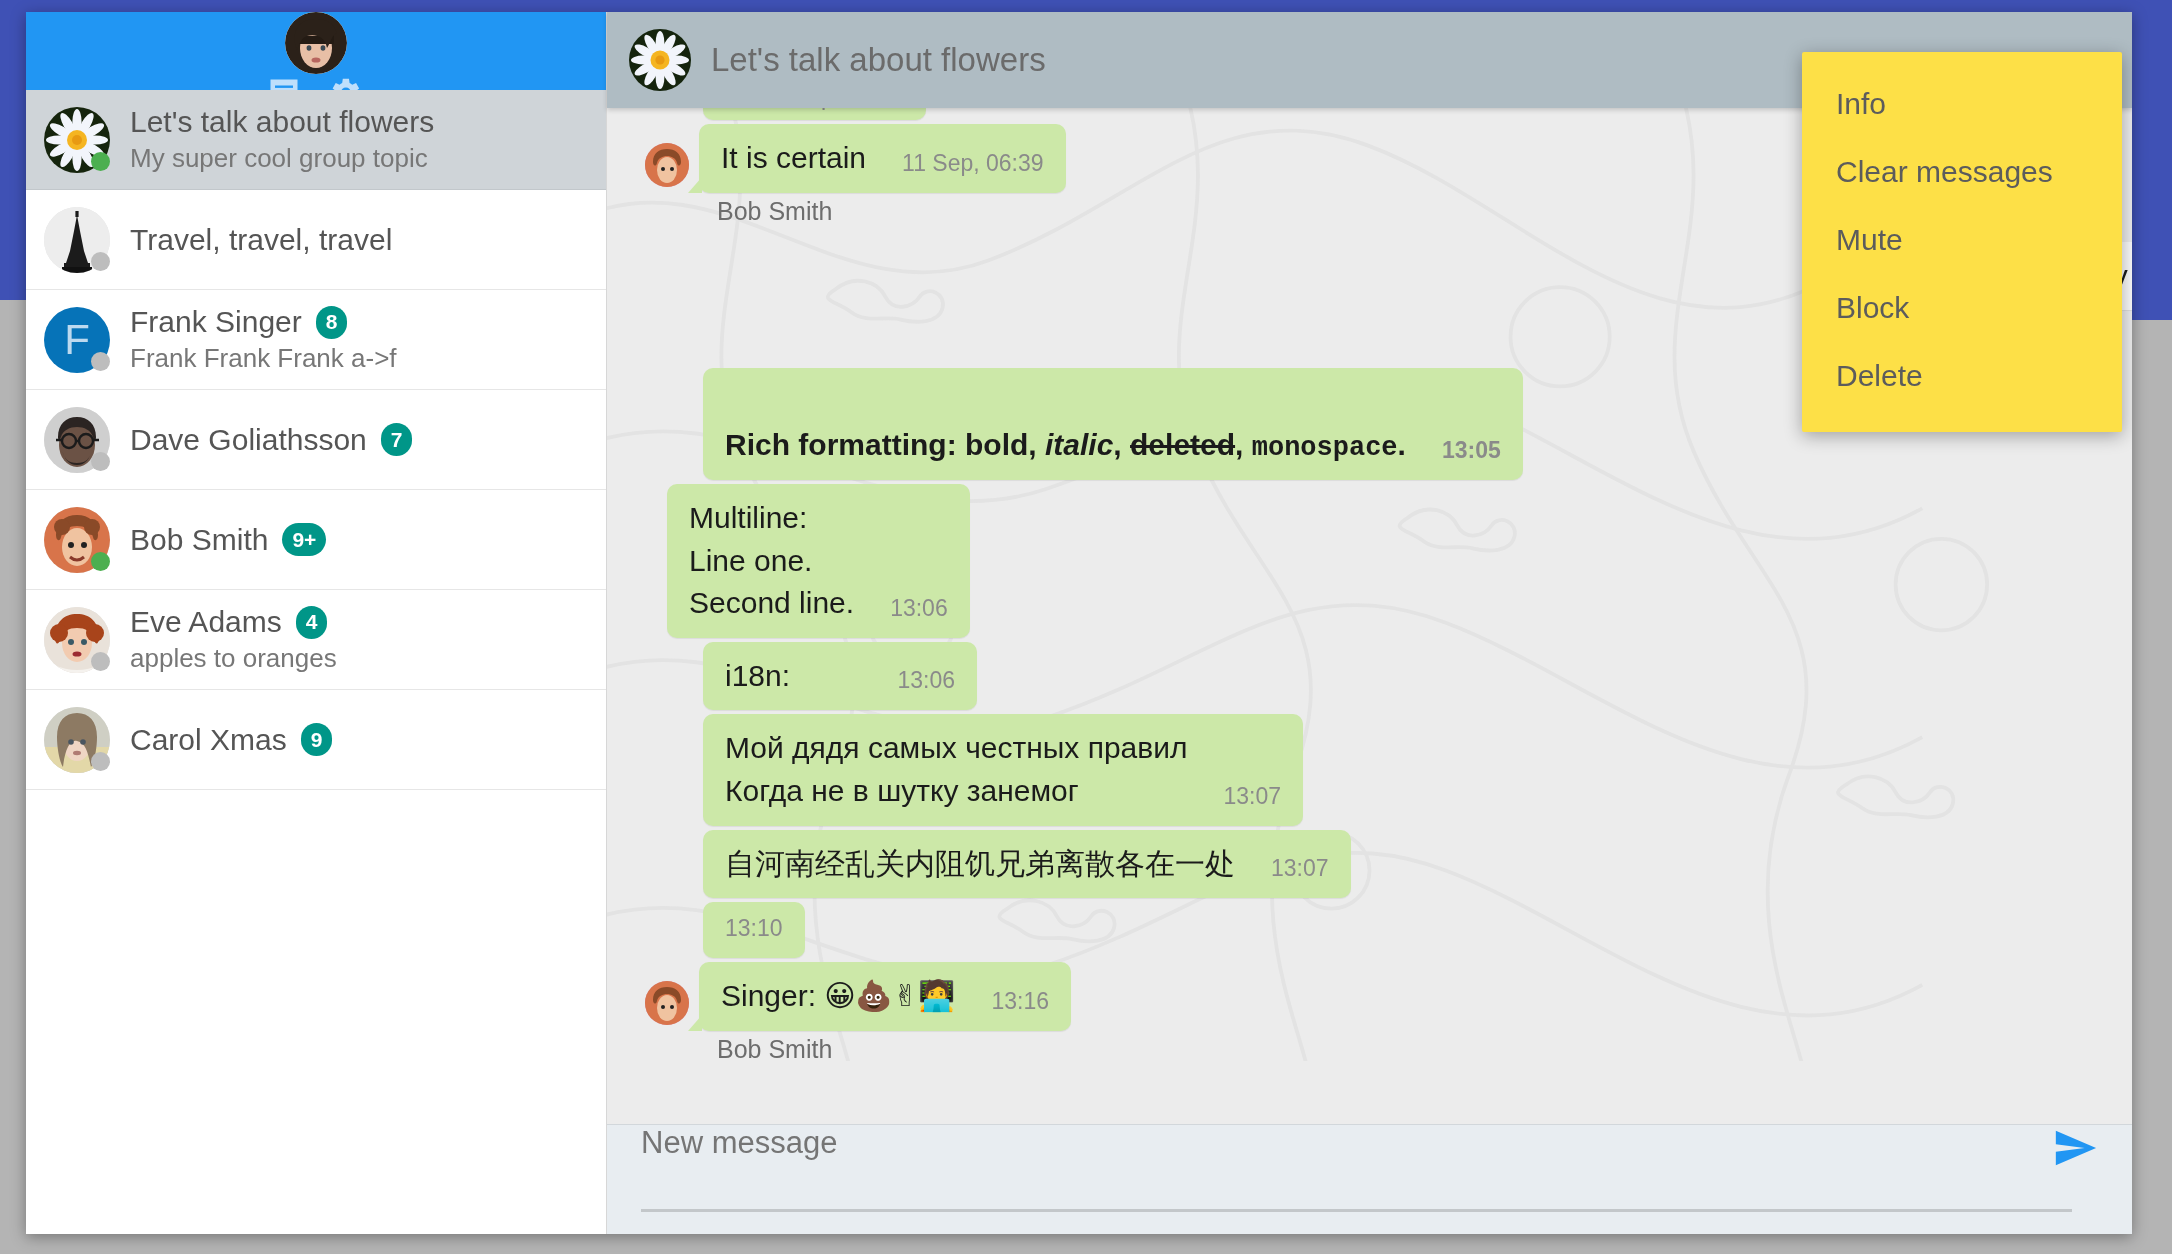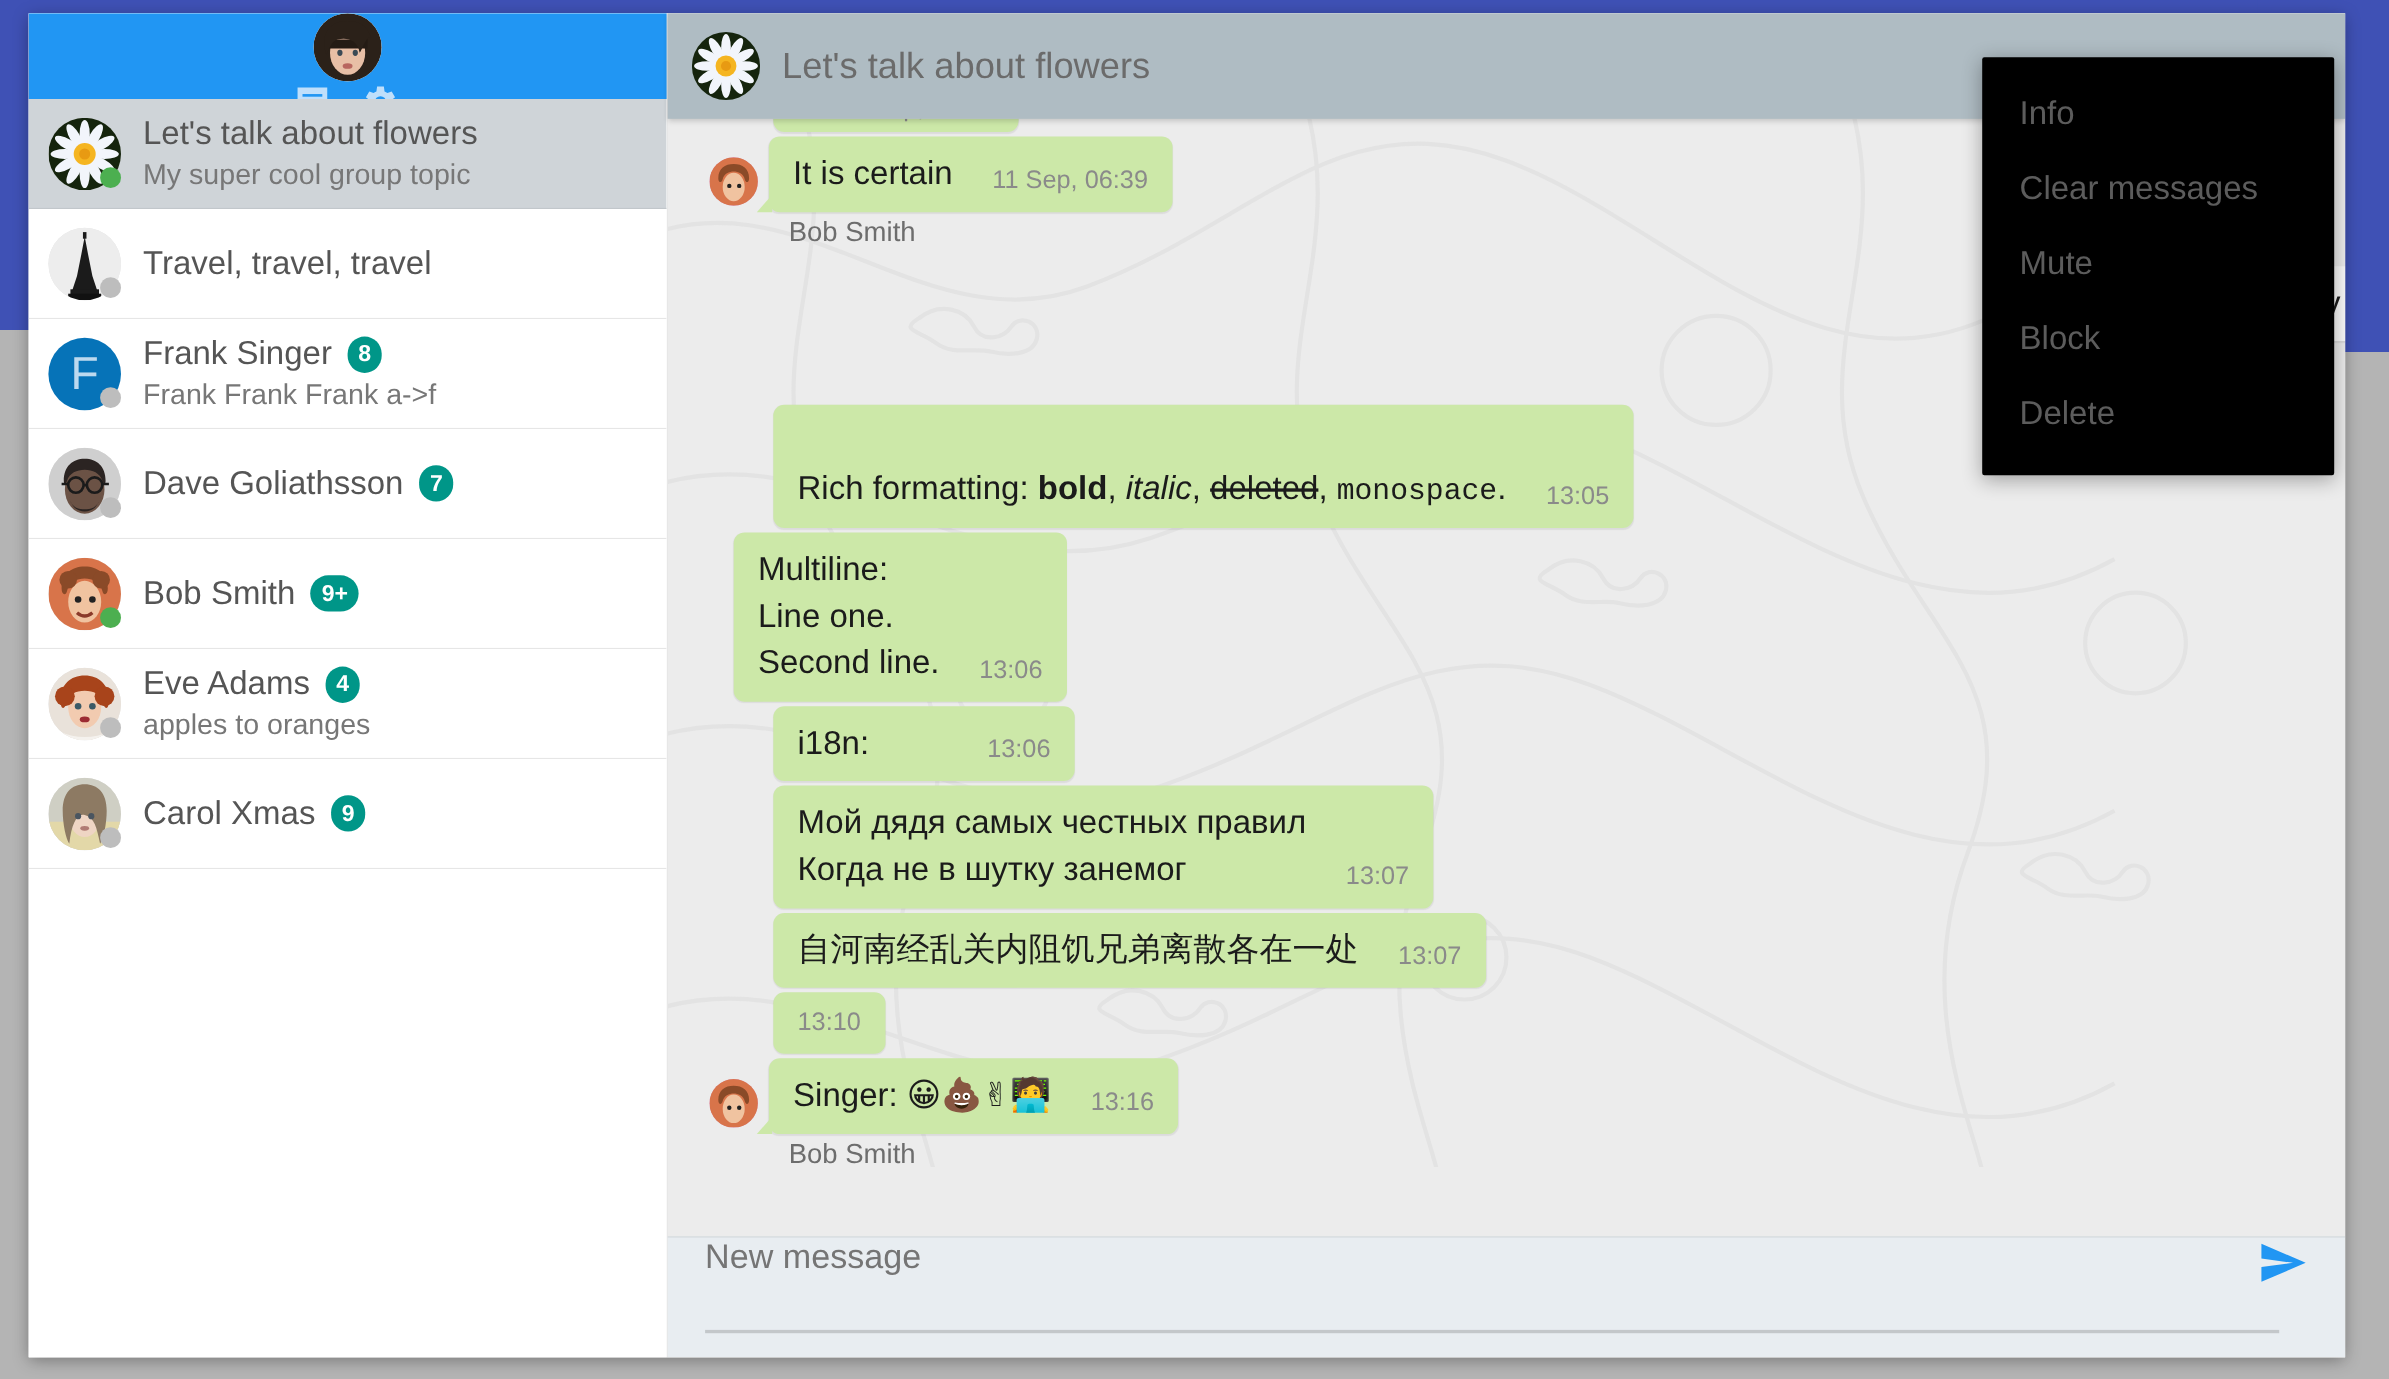--- a/index.html
+++ b/index.html
@@ -106,21 +106,21 @@
   }
   .composer-input{
     flex:1;font-size:31px;color:#9a9a9a;background:transparent;border:0;outline:0;
     font-family:inherit;padding:0;
   }
   .composer-underline{position:absolute;left:34px;right:60px;bottom:22px;height:3px;background:#c3c7ca;}
   .send-btn{background:none;border:0;cursor:pointer;padding:0 4px;display:flex;align-items:center;}
 
   
   .menu{
-    position:absolute;right:10px;top:40px;width:320px;background:#000000;
+    position:absolute;right:10px;top:40px;width:320px;background:#fde047;
     box-shadow:0 4px 18px rgba(0,0,0,.32);z-index:60;padding:18px 0 22px 0;
     border-radius:2px;
   }
   .menu-item{
     font-size:30px;color:#5c5c5c;padding:17px 0 17px 34px;cursor:pointer;
     white-space:nowrap;
   }
 
   
   .vscroll{position:absolute;right:2px;top:96px;bottom:110px;width:10px;background:transparent;}
@@ -430,21 +430,21 @@
             </div>
           </div>
           <div class="sender">Bob Smith</div>
 
           <div class="row out" style="margin-bottom:58px;">
             <div class="bubble white" style="margin-right:-70px;">
               <span class="btext">You may r</span>
             </div>
           </div>
 
-          <div class="row" style="margin-left:62px;">
+          <div class="row" style="margin-left:62px;font-weight:bold;">
             <div class="bubble">
               <span class="btext">
                 <span>Rich formatting: </span><b>bold</b><span>, </span><i>italic</i><span>, </span><s>deleted</s><span>, </span><span class="mono">monospace</span><span>.</span>
               </span>
               <span class="btime">13:05</span>
             </div>
           </div>
 
           <div class="row" style="margin-left:26px;">
             <div class="bubble">

